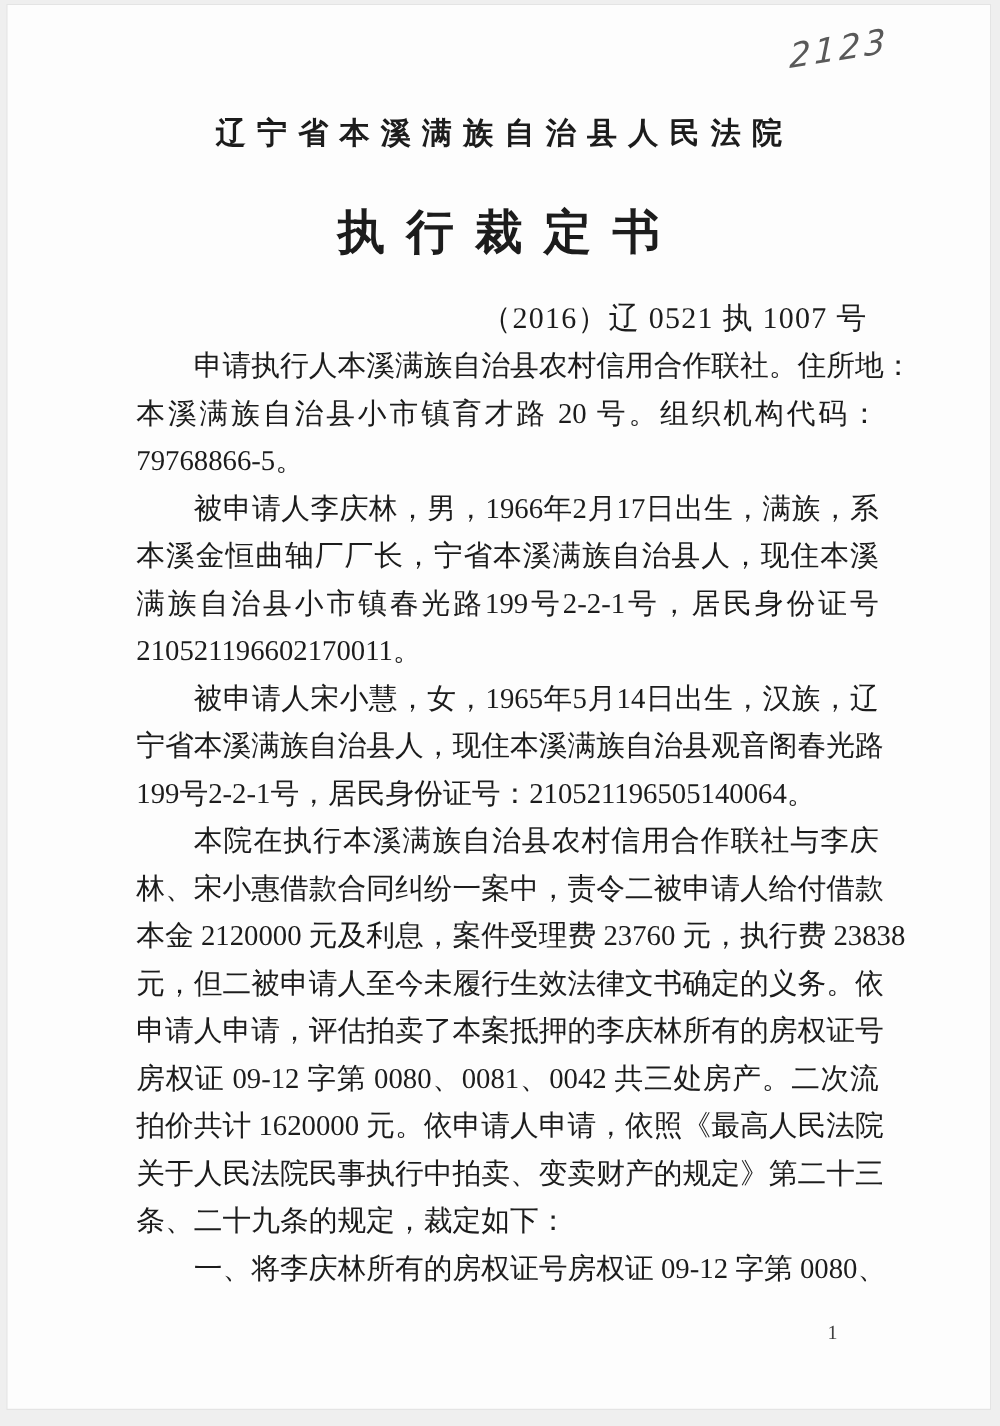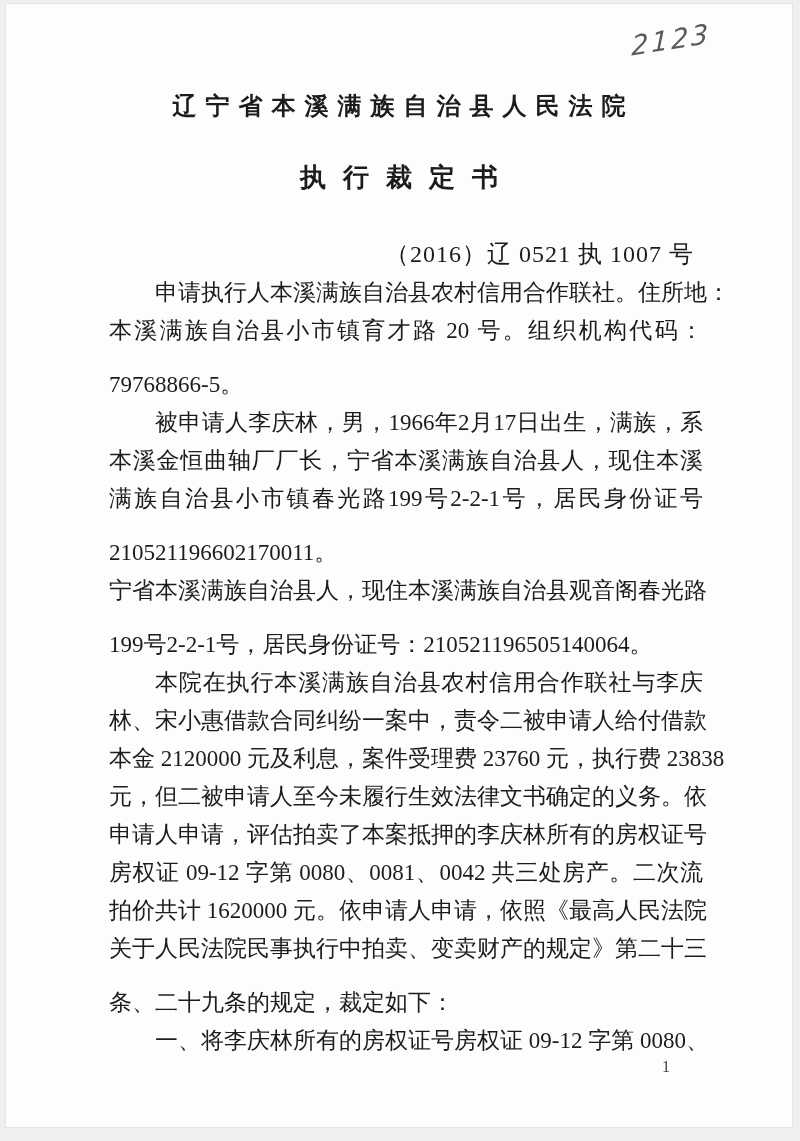--- a/index.html
+++ b/index.html
@@ -52,21 +52,21 @@
     text-indent: 9px;
     white-space: nowrap;
   }
   .doc-title {
     position: absolute;
     top: 156px;
     left: 0;
     right: 0;
     margin: 0;
     text-align: center;
-    font-size: 26px;
+    font-size: 38px;
     font-weight: bold;
     letter-spacing: 17px;
     text-indent: 17px;
     white-space: nowrap;
   }
   .case-number {
     position: absolute;
     top: 234px;
     right: 98px;
     font-size: 24px;
@@ -82,21 +82,20 @@
   }
   .bline {
     height: 38px;
     text-align: justify;
     text-align-last: justify;
     white-space: nowrap;
   }
   .bline.left {
     text-align: left;
     text-align-last: left;
-    margin-top: 16px;
   }
   .bline.indent {
     text-indent: 46px;
   }
   .page-number {
     position: absolute;
     top: 1054px;
     left: 656px;
     font-size: 16px;
     color: #3f3f3f;
@@ -117,20 +116,21 @@
     <div class="case-number">（2016）辽 0521 执 1007 号</div>
 
     <div class="doc-body">
       <div class="bline indent">申请执行人本溪满族自治县农村信用合作联社。住所地：</div>
       <div class="bline">本溪满族自治县小市镇育才路 20 号。组织机构代码：</div>
       <div class="bline left">79768866-5。</div>
       <div class="bline indent">被申请人李庆林，男，1966年2月17日出生，满族，系</div>
       <div class="bline">本溪金恒曲轴厂厂长，宁省本溪满族自治县人，现住本溪</div>
       <div class="bline">满族自治县小市镇春光路199号2-2-1号，居民身份证号</div>
       <div class="bline left">210521196602170011。</div>
+      <div class="bline indent">被申请人宋小慧，女，1965年5月14日出生，汉族，辽</div>
       <div class="bline">宁省本溪满族自治县人，现住本溪满族自治县观音阁春光路</div>
       <div class="bline left">199号2-2-1号，居民身份证号：210521196505140064。</div>
       <div class="bline indent">本院在执行本溪满族自治县农村信用合作联社与李庆</div>
       <div class="bline">林、宋小惠借款合同纠纷一案中，责令二被申请人给付借款</div>
       <div class="bline">本金 2120000 元及利息，案件受理费 23760 元，执行费 23838</div>
       <div class="bline">元，但二被申请人至今未履行生效法律文书确定的义务。依</div>
       <div class="bline">申请人申请，评估拍卖了本案抵押的李庆林所有的房权证号</div>
       <div class="bline">房权证 09-12 字第 0080、0081、0042 共三处房产。二次流</div>
       <div class="bline">拍价共计 1620000 元。依申请人申请，依照《最高人民法院</div>
       <div class="bline">关于人民法院民事执行中拍卖、变卖财产的规定》第二十三</div>

